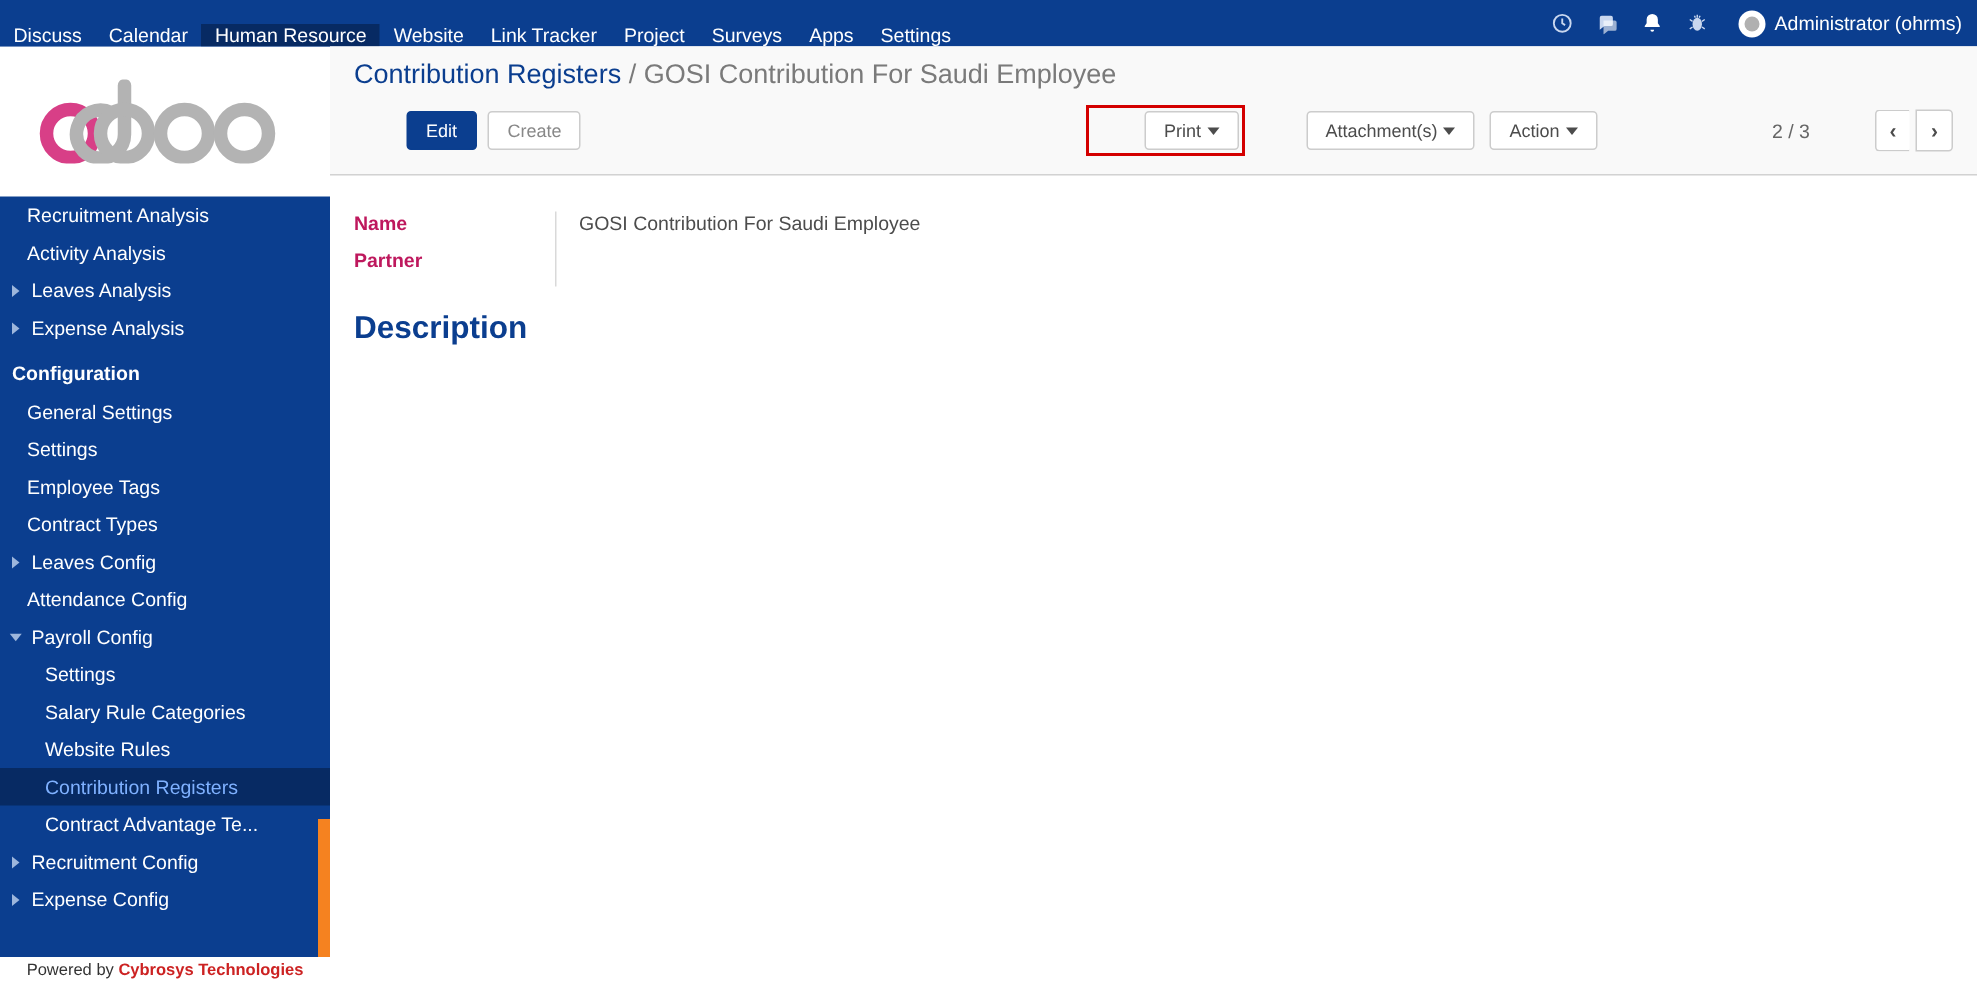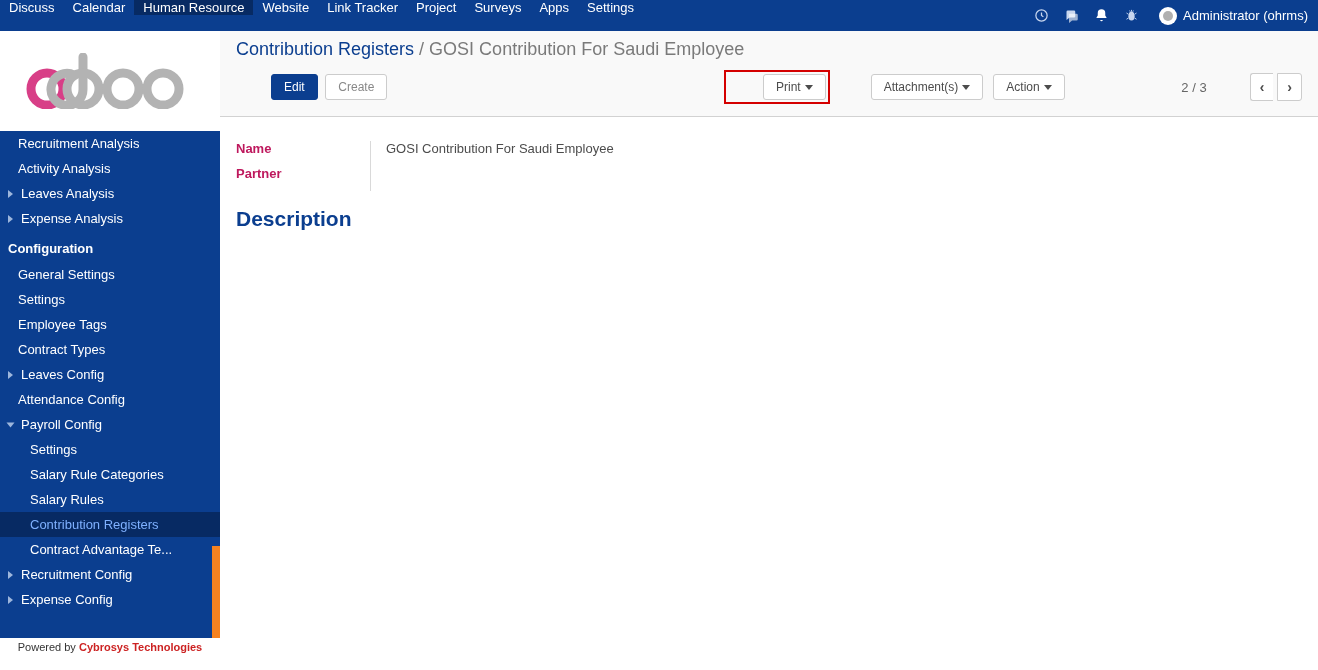--- a/index.html
+++ b/index.html
@@ -1,20 +1,20 @@
 <!DOCTYPE html>
 <html><head>
 <meta charset="utf-8">
 <style>
 * { margin: 0; padding: 0; box-sizing: border-box; }
 body { font-family: "Helvetica Neue", Helvetica, Arial, sans-serif; font-size: 13px; color: #4c4c4c; background: #fff; width: 1318px; height: 670px; overflow: hidden; position: relative; }
 
 
 .navbar { background: #0b3e8f; height: 31px; display: flex; align-items: stretch; color: #fff; }
-.navbar .nav-items { display: flex; align-items: flex-start; }
+.navbar .nav-items { display: flex; align-items: flex-end; }
 .navbar .nav-items .nav-item { padding: 0 9px; display: flex; align-items: center; color: #fff; cursor: pointer; font-size: 13px; }
 .navbar .nav-items .nav-item.active { background: #072a63; }
 .navbar .spacer { flex: 1; }
 .navbar .icons { display: flex; align-items: center; gap: 14px; padding: 0 10px; }
 .navbar .icons .icon { width: 16px; height: 16px; display:flex; align-items:center; justify-content:center; color:#fff; cursor:pointer; }
 .navbar .user { display: flex; align-items: center; gap: 6px; padding: 0 10px; cursor:pointer;}
 .navbar .user .avatar { width:18px; height:18px; border-radius:50%; background:#fff; display:flex; align-items:center; justify-content:center; }
 .navbar .user .avatar .inner { width:10px; height:10px; border-radius:50%; background:#b0b0b0; }
 
 
@@ -169,21 +169,21 @@
           <span class="tri" style="transform:rotate(90deg)"></span>
           <span>Payroll Config</span>
         </div>
       <div class="side-item lvl2">
           <span>Settings</span>
         </div>
       <div class="side-item lvl2">
           <span>Salary Rule Categories</span>
         </div>
       <div class="side-item lvl2">
-          <span>Salary Rules</span>
+          <span>Website Rules</span>
         </div>
       <div class="side-item lvl2 active">
           <span>Contribution Registers</span>
         </div>
       <div class="side-item lvl2">
           <span>Contract Advantage Te...</span>
         </div>
       <div class="side-item lvl1caret">
           <span class="tri"></span>
           <span>Recruitment Config</span>

